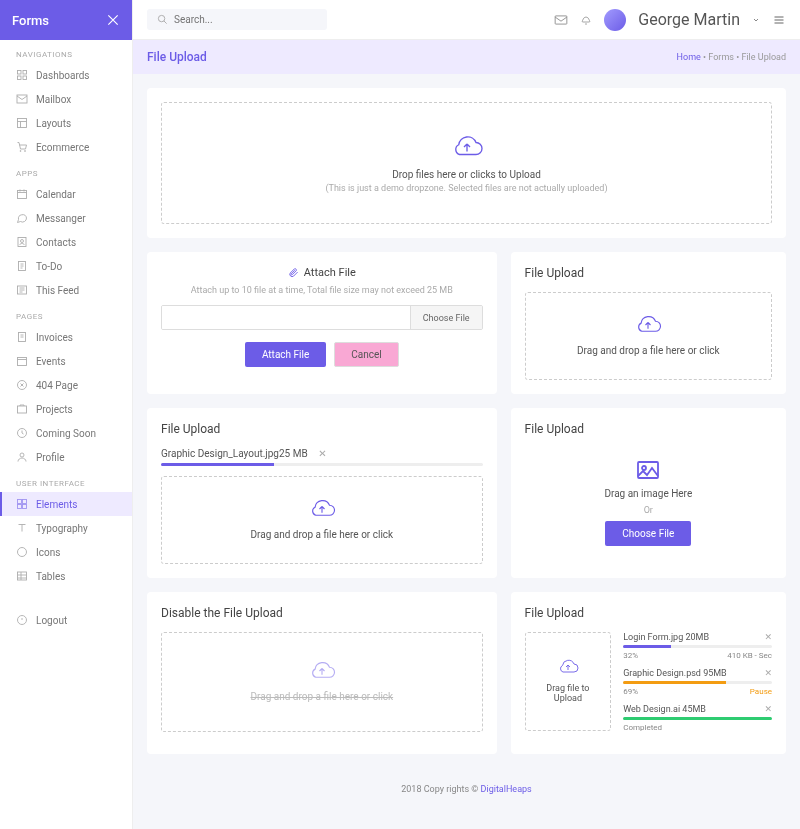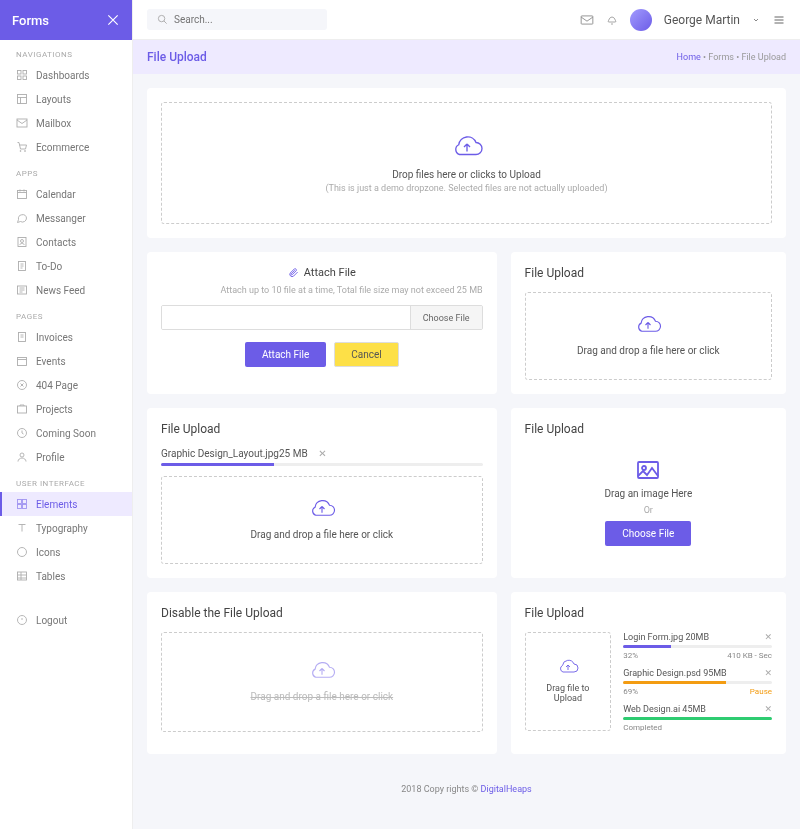--- a/index.html
+++ b/index.html
@@ -11,43 +11,43 @@
 .sidebar-section{padding:10px 0 4px 16px;font-size:8px;color:#aaa;letter-spacing:0.5px}
 .sidebar-item{display:flex;align-items:center;gap:8px;padding:6px 16px;color:#777;cursor:pointer;font-size:10px}
 .sidebar-item.active{background:#eeeaff;color:#6c5ce7;border-left:2px solid #6c5ce7;padding-left:14px}
 .sidebar-icon{width:12px;height:12px;display:inline-flex;align-items:center;justify-content:center;opacity:0.6}
 .main{flex:1;display:flex;flex-direction:column}
 .topbar{background:#fff;height:40px;display:flex;align-items:center;padding:0 14px;gap:24px;border-bottom:1px solid #eee}
 .search-wrap{background:#f5f6fa;border-radius:3px;display:flex;align-items:center;gap:6px;padding:5px 10px;width:180px}
 .search-wrap input{border:none;outline:none;background:transparent;font-size:10px;flex:1}
 .topbar-right{margin-left:auto;display:flex;align-items:center;gap:12px}
 .avatar{width:22px;height:22px;border-radius:50%;background:linear-gradient(135deg,#a29bfe,#6c5ce7)}
-.username{font-size:12px;color:#555}
+.username{font-size:16px;color:#555}
 .page-header{background:#eeeaff;padding:10px 14px;display:flex;align-items:center;justify-content:space-between}
 .page-title{color:#6c5ce7;font-size:12px;font-weight:500}
 .breadcrumb{font-size:9px;color:#999}
 .breadcrumb a{color:#6c5ce7;text-decoration:none}
 .content{padding:14px;display:flex;flex-direction:column;gap:14px}
 .row{display:flex;gap:14px}
 .card{background:#fff;border-radius:4px;padding:14px;flex:1}
 .card-title{font-size:12px;color:#444;margin-bottom:12px}
 .dropzone{border:1px dashed #ccc;border-radius:3px;padding:30px 20px;text-align:center}
 .dropzone-sm{padding:20px 15px}
 .cloud-icon{width:36px;height:28px;margin:0 auto 8px;display:block}
 .dz-text{font-size:10px;color:#555;margin-bottom:3px}
 .dz-sub{font-size:9px;color:#aaa}
 .attach-title{text-align:center;font-size:11px;color:#444;margin-bottom:6px;display:flex;align-items:center;justify-content:center;gap:5px}
-.attach-sub{text-align:right;font-size:9px;color:#aaa;margin-bottom:10px}
+.attach-sub{text-align:center;font-size:9px;color:#aaa;margin-bottom:10px}
 .input-group{display:flex;border:1px solid #ddd;border-radius:2px;overflow:hidden;margin-bottom:12px}
 .input-group input{flex:1;border:none;padding:6px 8px;outline:none;font-size:10px}
 .choose-btn{background:#f5f5f5;border:none;border-left:1px solid #ddd;padding:6px 12px;font-size:9px;color:#666;cursor:pointer}
 .btn-row{display:flex;gap:8px;justify-content:center}
 .btn{padding:6px 16px;border-radius:2px;font-size:10px;cursor:pointer;border:1px solid transparent}
 .btn-primary{background:#6c5ce7;color:#fff}
-.btn-outline{background:#fde047;border-color:#ddd;color:#555}
+.btn-outline{background:#f9a8d4;border-color:#ddd;color:#555}
 .file-row{display:flex;justify-content:flex-start;font-size:10px;color:#555;margin-bottom:4px}
 .close-x{color:#aaa;cursor:pointer;margin-left:8px}
 .progress{height:3px;background:#eee;border-radius:2px;overflow:hidden;margin-bottom:10px}
 .progress-bar{height:100%;background:#6c5ce7}
 .image-icon{width:24px;height:20px;margin:0 auto 8px;display:block}
 .upload-item{margin-bottom:8px}
 .upload-name{font-size:9px;color:#555;display:flex;justify-content:space-between;align-items:flex-start;margin-bottom:3px}
 .upload-meta{font-size:8px;color:#888;display:flex;justify-content:space-between}
 .pbar{height:3px;background:#eee;border-radius:2px;overflow:hidden;margin:3px 0}
 .pbar-fill{height:100%}
@@ -83,34 +83,34 @@
               <rect x="14" y="3" width="7" height="7"></rect>
               <rect x="3" y="14" width="7" height="7"></rect>
               <rect x="14" y="14" width="7" height="7"></rect>
             </svg>
           </span>
           <span>Dashboards</span>
         </div>
         <div class="sidebar-item">
           <span class="sidebar-icon">
             <svg width="12" height="12" viewBox="0 0 24 24" fill="none" stroke="currentColor" stroke-width="1.8">
+              <rect x="2" y="4" width="20" height="16"></rect>
+              <path d="M2 6l10 7 10-7"></path>
+            </svg>
+          </span>
+          <span>Mailbox</span>
+        </div>
+        <div class="sidebar-item">
+          <span class="sidebar-icon">
+            <svg width="12" height="12" viewBox="0 0 24 24" fill="none" stroke="currentColor" stroke-width="1.8">
               <rect x="3" y="3" width="18" height="18"></rect>
               <path d="M3 9h18M9 9v12"></path>
             </svg>
           </span>
           <span>Layouts</span>
-        </div>
-        <div class="sidebar-item">
-          <span class="sidebar-icon">
-            <svg width="12" height="12" viewBox="0 0 24 24" fill="none" stroke="currentColor" stroke-width="1.8">
-              <rect x="2" y="4" width="20" height="16"></rect>
-              <path d="M2 6l10 7 10-7"></path>
-            </svg>
-          </span>
-          <span>Mailbox</span>
         </div>
         <div class="sidebar-item">
           <span class="sidebar-icon">
             <svg width="12" height="12" viewBox="0 0 24 24" fill="none" stroke="currentColor" stroke-width="1.8">
               <circle cx="9" cy="20" r="1"></circle>
               <circle cx="18" cy="20" r="1"></circle>
               <path d="M3 3h3l3 13h10l2-8H7"></path>
             </svg>
           </span>
           <span>Ecommerce</span>
@@ -152,21 +152,21 @@
           </span>
           <span>To-Do</span>
         </div>
         <div class="sidebar-item">
           <span class="sidebar-icon">
             <svg width="12" height="12" viewBox="0 0 24 24" fill="none" stroke="currentColor" stroke-width="1.8">
               <rect x="3" y="4" width="18" height="16"></rect>
               <path d="M7 8h10M7 12h10M7 16h6"></path>
             </svg>
           </span>
-          <span>News Feed</span>
+          <span>This Feed</span>
         </div>
         <div class="sidebar-section">PAGES</div>
         <div class="sidebar-item">
           <span class="sidebar-icon">
             <svg width="12" height="12" viewBox="0 0 24 24" fill="none" stroke="currentColor" stroke-width="1.8">
               <rect x="5" y="3" width="14" height="18"></rect>
               <path d="M9 8h6M9 12h6"></path>
             </svg>
           </span>
           <span>Invoices</span>

